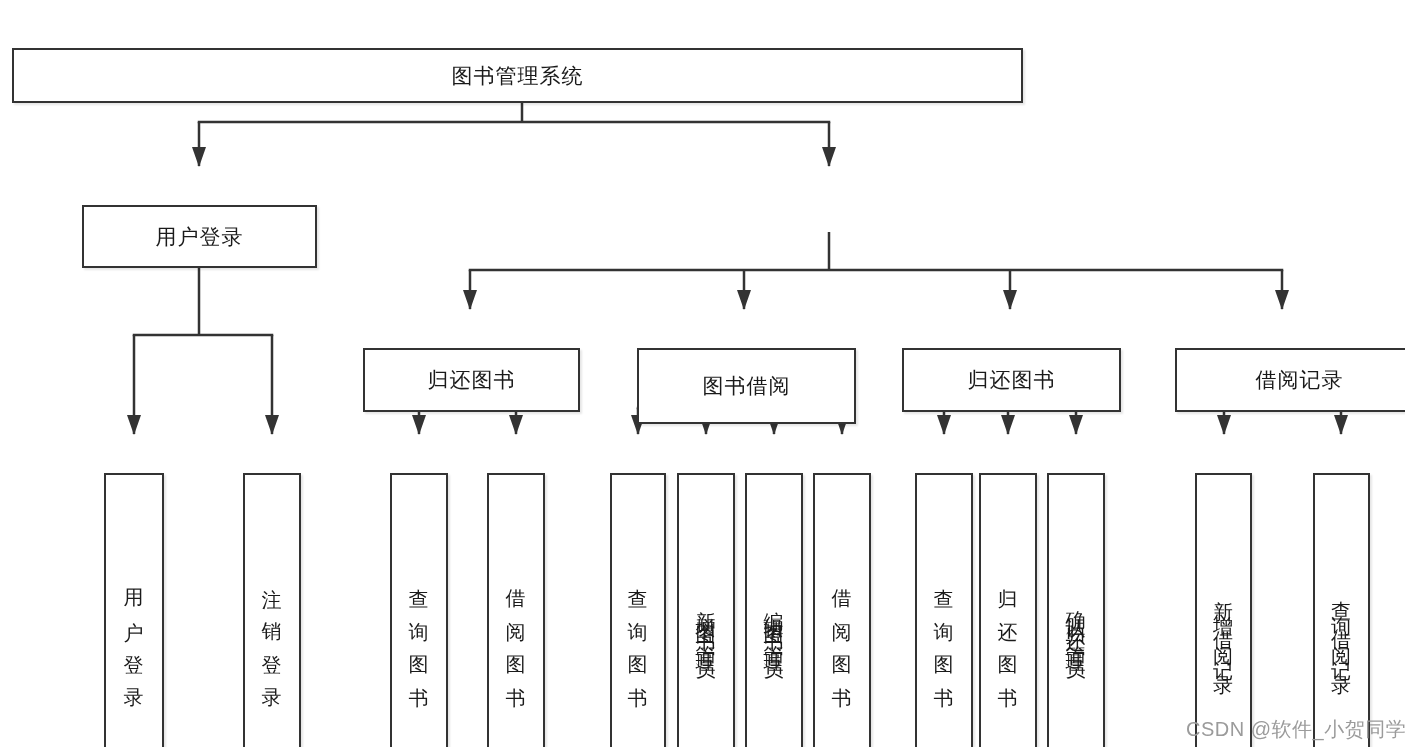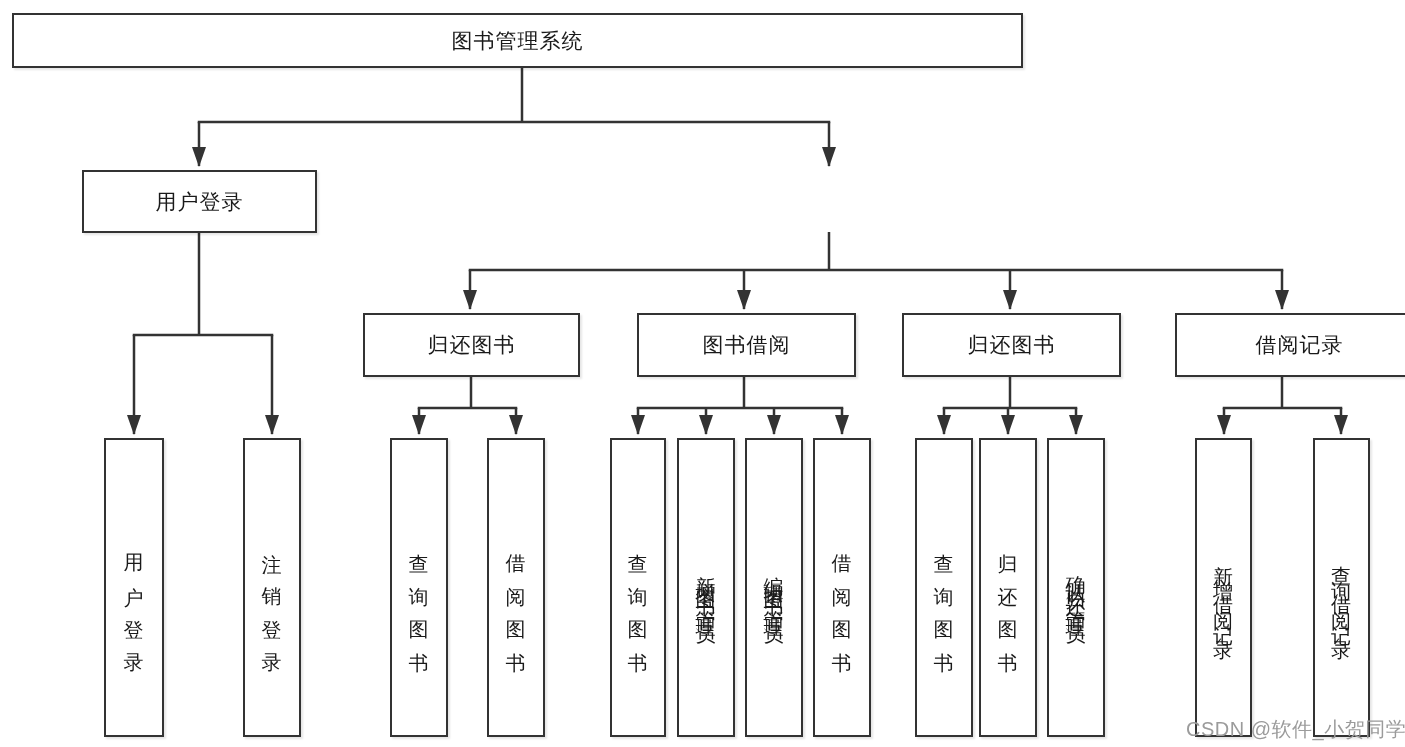--- a/index.html
+++ b/index.html
@@ -13,20 +13,21 @@
   }
   svg.wires{position:absolute;left:0;top:0;z-index:1;}
   .box{
     position:absolute;
     background:#ffffff;
     border:2.5px solid #333333;
     box-shadow:2px 2px 2px rgba(0,0,0,0.10);
     display:flex;align-items:center;justify-content:center;
     z-index:2;
     box-sizing:border-box;
+    margin-top:35px;
   }
   .hbox{font-size:21px;letter-spacing:1px;white-space:nowrap;}
   .leaf span{
     writing-mode:vertical-rl;
     text-orientation:mixed;
     font-size:20px;
     line-height:1;
     white-space:nowrap;
   }
   .leaf.s4 span{letter-spacing:33px;padding-top:33px;}
@@ -91,21 +92,21 @@
       <path d="M1224,408 L1224,434" marker-end="url(#arrow)"></path>
       <path d="M1341,408 L1341,434" marker-end="url(#arrow)"></path>
     </g>
   </svg>
 
   <div class="box hbox" style="left:12px;top:13px;width:1011px;height:55px;">图书管理系统</div>
 
   <div class="box hbox" style="left:82px;top:170px;width:235px;height:63px;">用户登录</div>
 
   <div class="box hbox" style="left:363px;top:313px;width:217px;height:64px;">归还图书</div>
-  <div class="box hbox" style="left:637px;top:313px;width:219px;height:64px;">图书借阅</div>
+  <div class="box hbox" style="left:637px;top:313px;width:219px;height:76px;">图书借阅</div>
   <div class="box hbox" style="left:902px;top:313px;width:219px;height:64px;">归还图书</div>
   <div class="box hbox" style="left:1175px;top:313px;width:249px;height:64px;">借阅记录</div>
 
   <div class="box leaf s4" style="left:104px;top:438px;width:60px;height:299px;">
     <span>用户登录</span>
   </div>
   <div class="box leaf s4" style="left:243px;top:438px;width:58px;height:299px;">
     <span>注销登录</span>
   </div>
 

